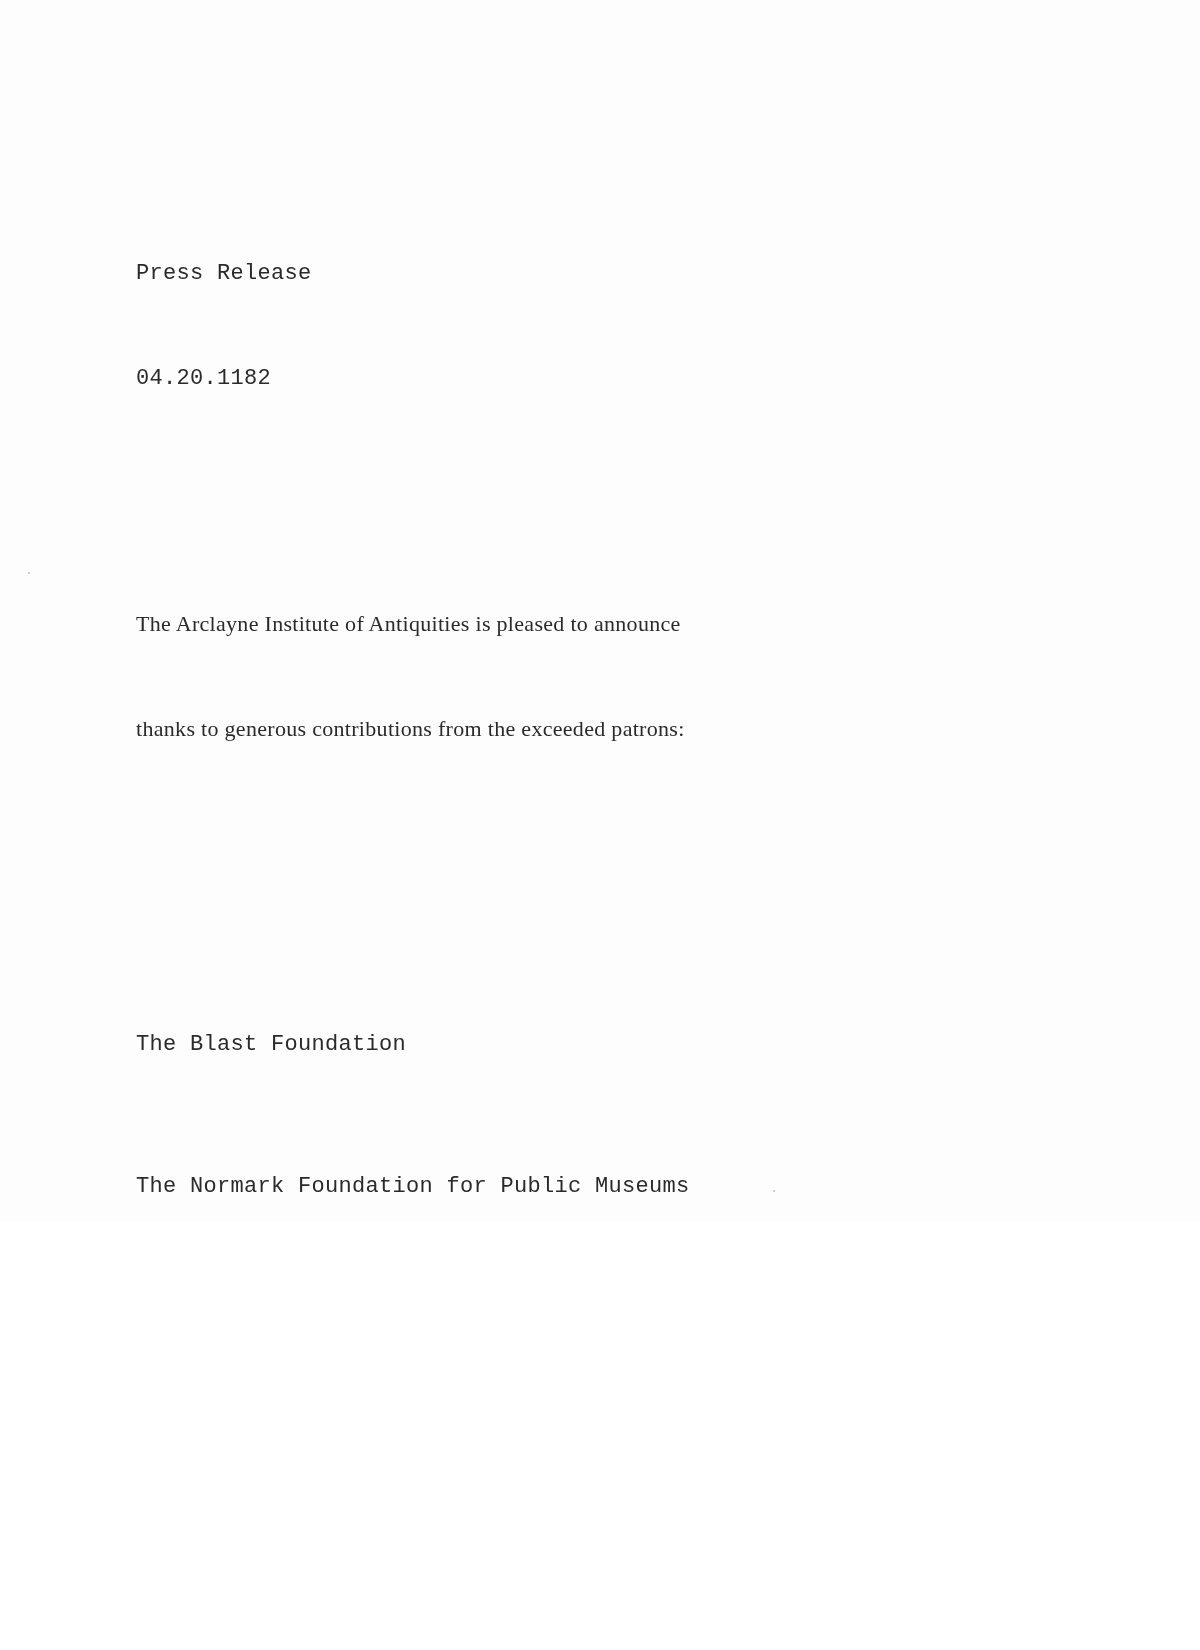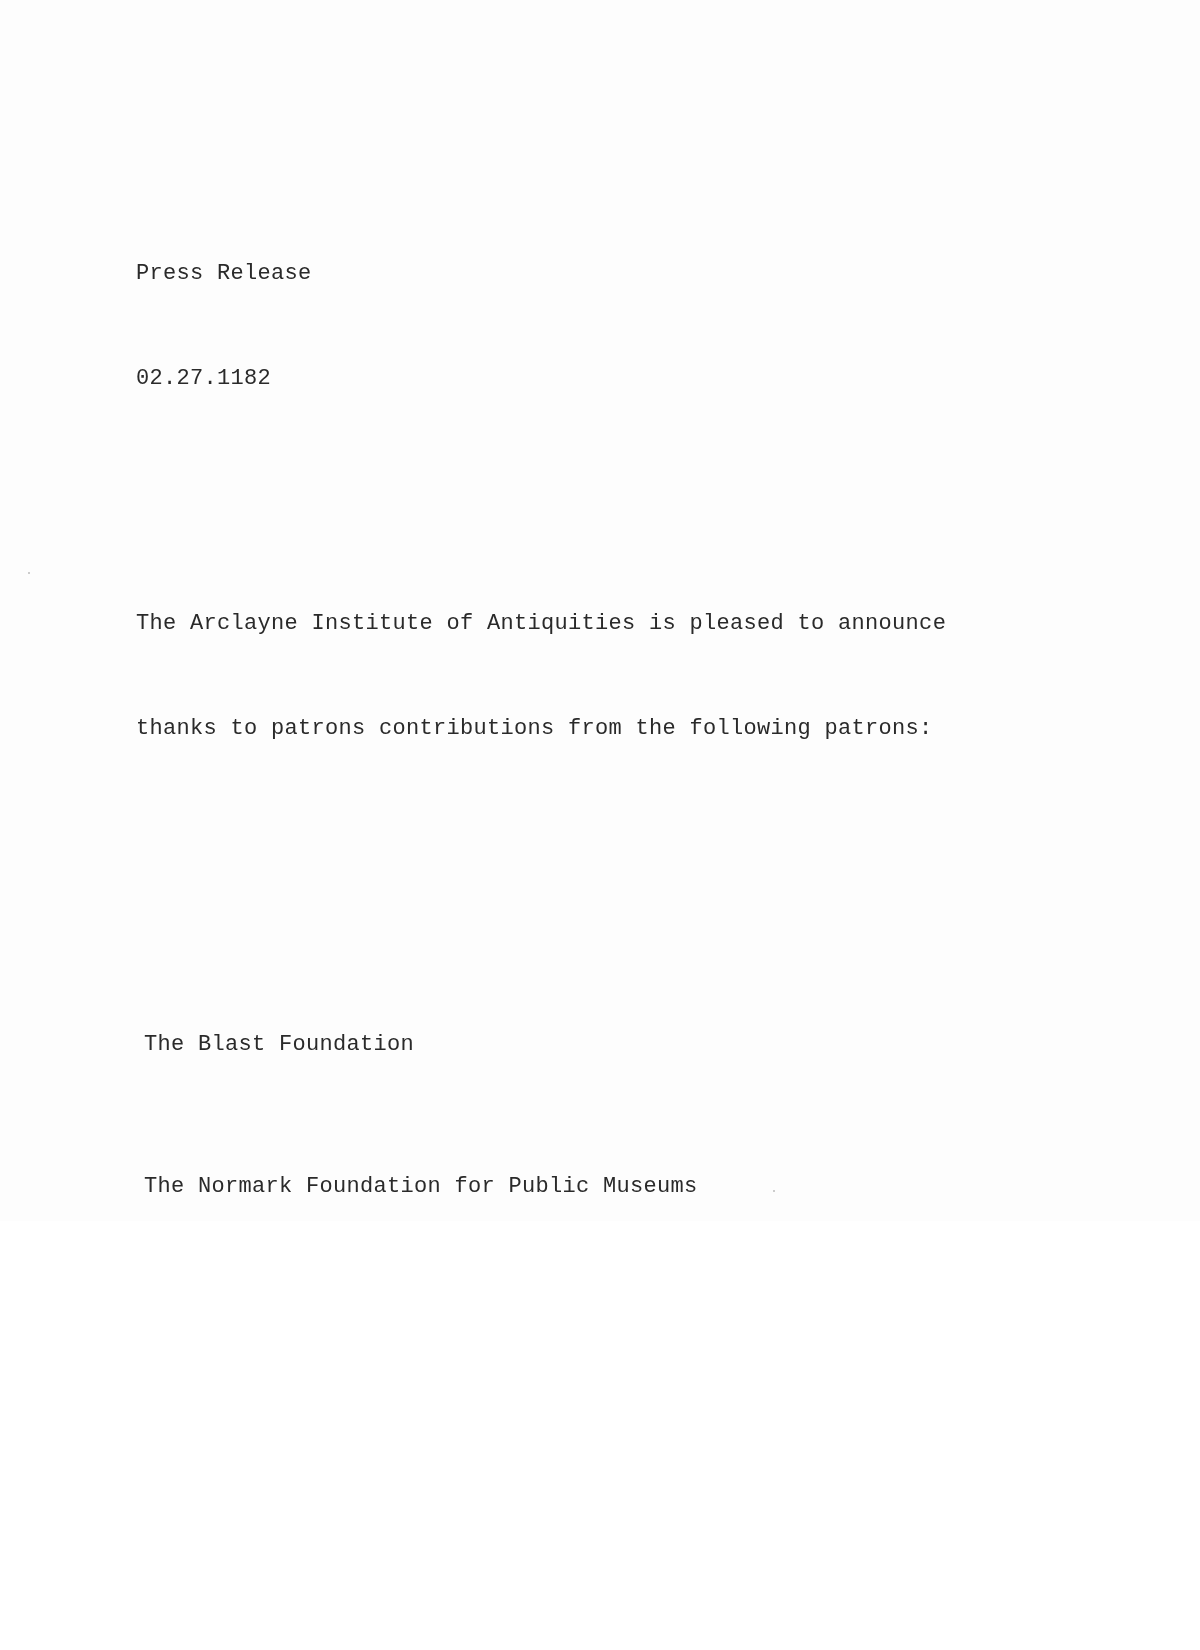--- a/index.html
+++ b/index.html
@@ -28,52 +28,52 @@
       top: 186px;
       font-size: 22px;
       letter-spacing: 0.3px;
       line-height: 35px;
       white-space: pre;
     }
     .header-line { display: block; }
     .body-para {
       display: block;
       margin-top: 35px;
+      font-family: Liberation Serif, serif;
     }
     .body-para span { display: block; }
     .patrons {
       margin-top: 36px;
     }
     .patron {
       display: block;
       height: 71.5px;
       line-height: 35px;
-      margin-left: 8px;
     }
     .speck {
       position: absolute;
       width: 2px; height: 2px;
       background: #bbb;
       border-radius: 1px;
     }
   </style>
 </head>
 <body>
 
 <div class="page">
   <div class="speck" style="left:28px; top:572px;"></div>
   <div class="speck" style="left:773px; top:1190px;"></div>
 
   <div class="doc">
     <span class="header-line">Press Release</span>
-    <span class="header-line">02.27.1182</span>
+    <span class="header-line">04.20.1182</span>
 
     <div class="body-para">
       <span>The Arclayne Institute of Antiquities is pleased to announce</span>
-      <span>thanks to patrons contributions from the following patrons:</span>
+      <span>thanks to generous contributions from the exceeded patrons:</span>
     </div>
 
     <div class="patrons">
       <span class="patron">The Blast Foundation</span>
       <span class="patron">The Normark Foundation for Public Museums</span>
       
       
       
       
       

